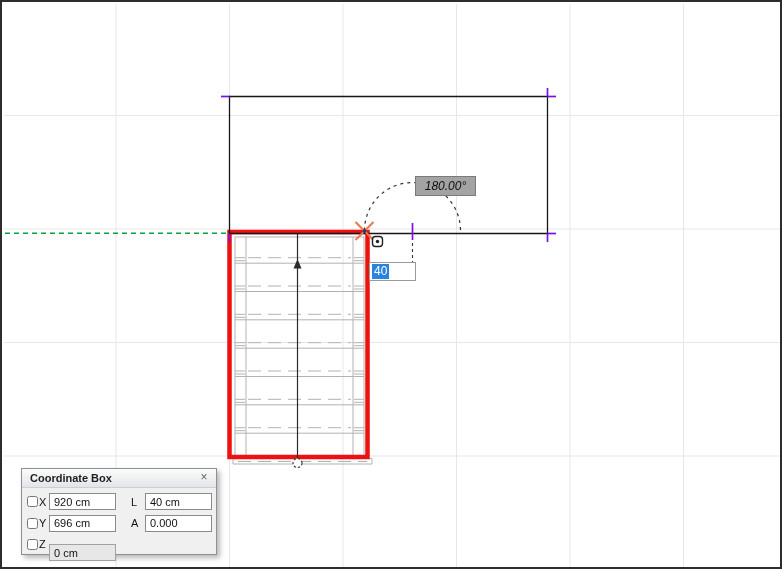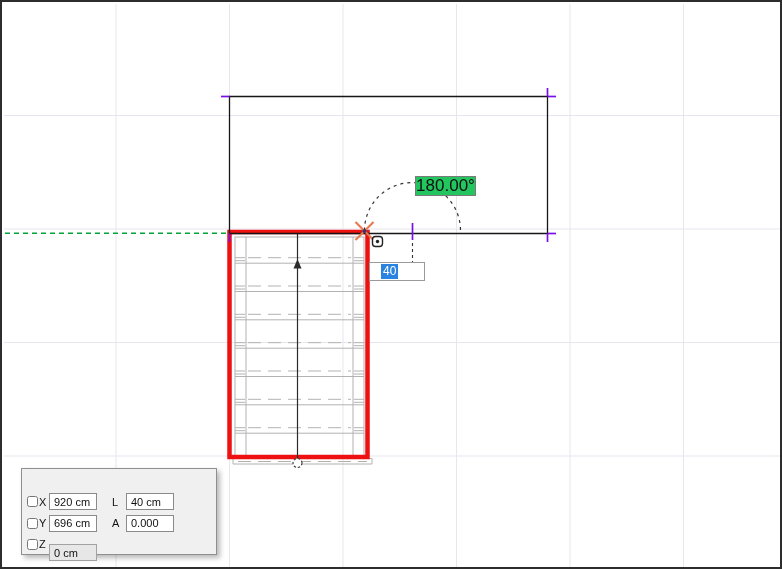--- a/index.html
+++ b/index.html
@@ -1,33 +1,33 @@
 <!DOCTYPE html>
 <html><head>
 <meta charset="utf-8">
 <style>
   html,body{margin:0;padding:0;background:#ffffff;font-family:"Liberation Sans",sans-serif;}
   .screen{position:relative;width:782px;height:569px;background:#ffffff;border:2px solid #2d2d2d;box-sizing:border-box;overflow:hidden;}
   svg.draw{position:absolute;left:0;top:0;}
 
   
-  .angle-label{position:absolute;left:413px;top:174px;width:59px;height:18px;background:#22c55e;border:1px solid #7a7a7a;font-size:17px;color:#111;display:flex;align-items:center;justify-content:center;}
+  .angle-label{position:absolute;left:413px;top:174px;width:59px;height:18px;background:#a3a3a3;border:1px solid #7a7a7a;font-size:12px;color:#111;display:flex;align-items:center;justify-content:center;font-style:italic;}
 
   
-  .tracker{position:absolute;left:367px;top:260px;width:43px;height:17px;background:#ffffff;border:1px solid #9a9a9a;font-size:12px;display:flex;align-items:center;padding-left:11px;}
+  .tracker{position:absolute;left:367px;top:260px;width:43px;height:17px;background:#ffffff;border:1px solid #9a9a9a;font-size:12px;display:flex;align-items:center;padding-left:2px;}
   .tracker .sel{background:#2a83e0;color:#ffffff;padding:0 2px;line-height:15px;}
 
   
   .palette{position:absolute;left:19px;top:466px;width:196px;height:87px;background:#f0f0f0;border:1px solid #8f8f8f;box-shadow:3px 3px 5px rgba(0,0,0,.28);box-sizing:border-box;}
   .palette-title{position:relative;height:18px;background:linear-gradient(#fbfbfb,#e2e5e9);border-bottom:1px solid #cfcfcf;display:flex;align-items:center;padding-left:8px;font-size:11px;font-weight:bold;color:#1e1e1e;}
   .palette-close{position:absolute;right:5px;top:1px;width:14px;height:14px;font-size:12px;font-weight:normal;color:#666;display:flex;align-items:center;justify-content:center;cursor:default;}
   .prow{position:absolute;left:0;height:19px;display:flex;align-items:center;}
   .prow .cb{width:11px;height:11px;margin:0 0 0 5px;}
   .prow .axis{width:10px;margin-left:1px;font-size:11px;color:#111;}
-  .pfield{width:48px;height:17px;background:#ffffff;border:1px solid #8a8a8a;font-size:11px;color:#111;padding:0 0 0 4px;box-sizing:border-box;font-family:"Liberation Sans",sans-serif;}
+  .pfield{width:67px;height:17px;background:#ffffff;border:1px solid #8a8a8a;font-size:11px;color:#111;padding:0 0 0 4px;box-sizing:border-box;font-family:"Liberation Sans",sans-serif;}
   .pfield.gray{background:#e7e7e7;border-color:#a2a2a2;margin-top:17px;}
   .sidelabel{width:14px;margin-left:15px;font-size:11px;color:#111;}
 </style>
 </head>
 <body>
 
 <div class="screen">
 
   <svg class="draw" width="782" height="569" viewBox="0 0 782 569">
 
@@ -140,20 +140,24 @@
     </g>
   </svg>
 
   <div class="angle-label">180.00°</div>
 
   <div class="tracker">
     <span class="sel">40</span>
   </div>
 
   <div class="palette">
+    <div class="palette-title">
+      <span>Coordinate Box</span>
+      <span class="palette-close">×</span>
+    </div>
 
     <div class="prow" style="top:23px;">
       <input type="checkbox" class="cb" style="">
       <span class="axis">X</span>
       <input class="pfield" value="920 cm" style="">
       <span class="sidelabel">L</span>
       <input class="pfield" value="40 cm" style="">
     </div>
 
     <div class="prow" style="top:44.5px;">

